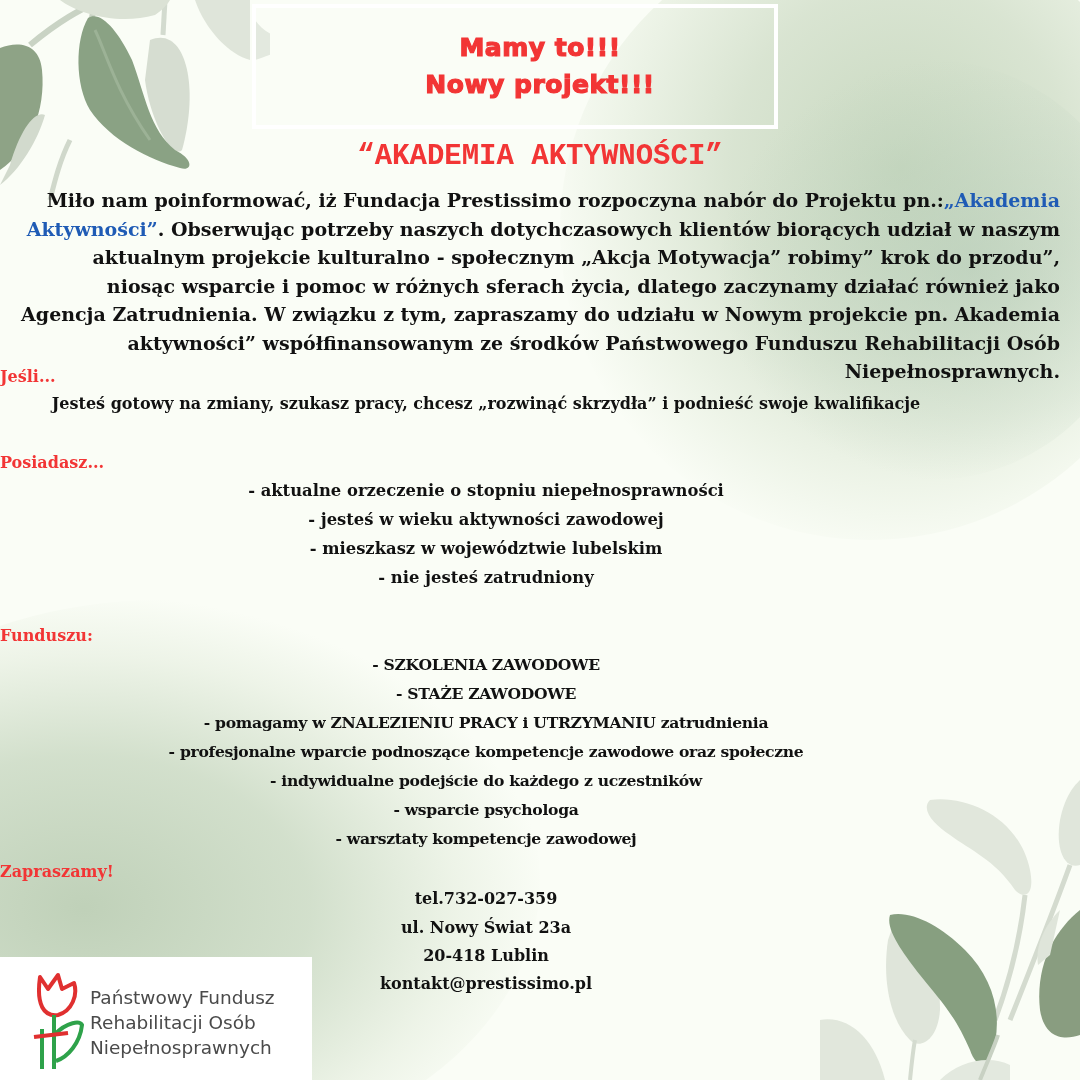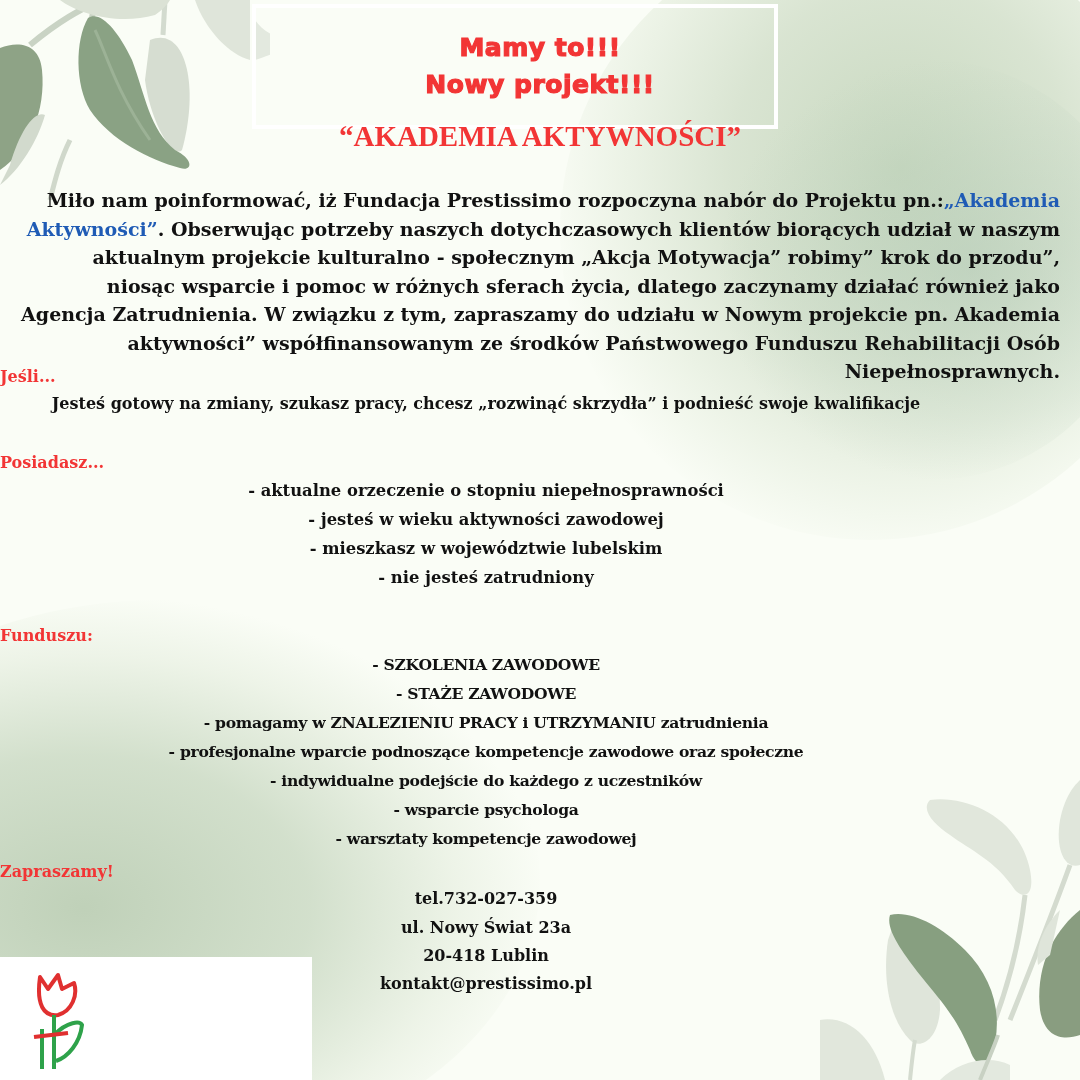--- a/index.html
+++ b/index.html
@@ -31,22 +31,22 @@
       position: absolute; left: 252px; top: 4px; width: 526px; height: 125px;
       border: 4px solid #ffffff;
     }
     .headline {
       position: absolute; left: 0; width: 1080px; text-align: center;
       font-family: "DejaVu Sans", "Liberation Sans", sans-serif;
       font-weight: 900; color: #f23535; font-size: 25px; letter-spacing: 0.5px;
       -webkit-text-stroke: 1.2px #f23535;
     }
     .title {
-      position: absolute; left: 0; width: 1080px; top: 120px; text-align: center;
-      font-family: Liberation Serif, serif; font-weight: bold; color: #f23535;
+      position: absolute; left: 0; width: 1080px; top: 140px; text-align: center;
+      font-family: Liberation Mono, monospace; font-weight: bold; color: #f23535;
       font-size: 29px;
     }
     .intro {
       position: absolute; left: 20px; width: 1040px; top: 186px; text-align: right;
       font-family: "DejaVu Serif", serif; font-weight: bold; font-size: 19px; line-height: 28.5px;
       color: #111;
     }
     .intro .hl { color: #1f5bb5; }
     .section-label {
       position: absolute; left: 0; width: 1080px; text-align: left;
@@ -144,13 +144,18 @@
 <div class="line contact" style="top:974px">kontakt@prestissimo.pl</div>
 
 <div class="logo-box">
   <svg class="logo-icon" width="56" height="110" viewBox="0 0 56 110">
     <path d="M12 12 L 20 24 L 30 10 L 34 24 L 46 18 C 50 30, 44 46, 30 50 C 16 52, 8 40, 12 12 Z" fill="none" stroke="#e03030" stroke-width="4" stroke-linejoin="round"></path>
     <path d="M26 50 L 26 104" stroke="#2ea24a" stroke-width="4" fill="none"></path>
     <path d="M26 70 C 40 56, 52 56, 54 60 C 52 78, 40 92, 28 96" fill="none" stroke="#2ea24a" stroke-width="4"></path>
     <path d="M14 64 L 14 104" stroke="#2ea24a" stroke-width="4" fill="none"></path>
     <path d="M6 72 L 40 68" stroke="#e03030" stroke-width="4" fill="none"></path>
   </svg>
+  <div class="logo-text">
+    <div>Państwowy Fundusz</div>
+    <div>Rehabilitacji Osób</div>
+    <div>Niepełnosprawnych</div>
+  </div>
 </div>
 
 </body></html>

